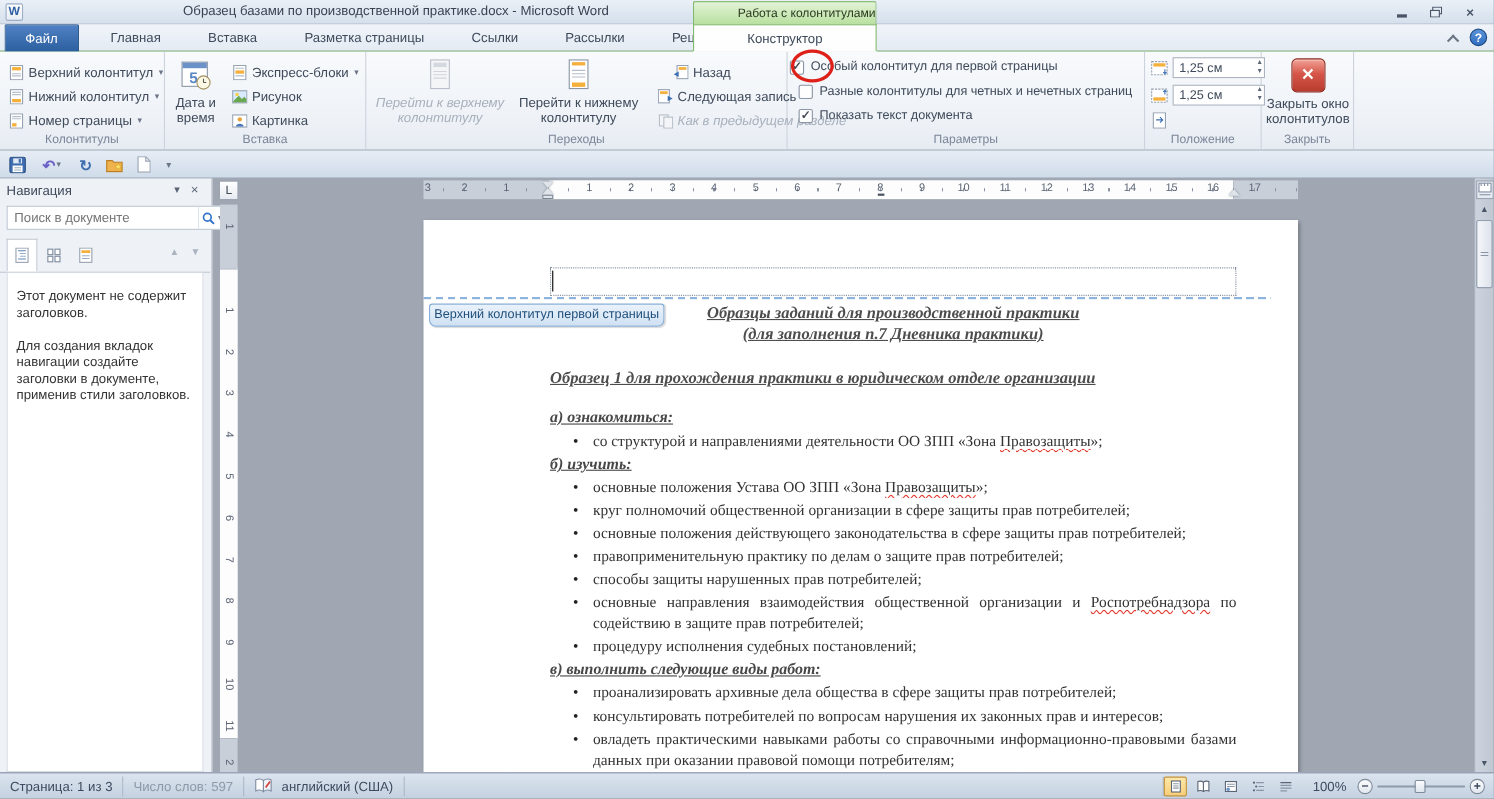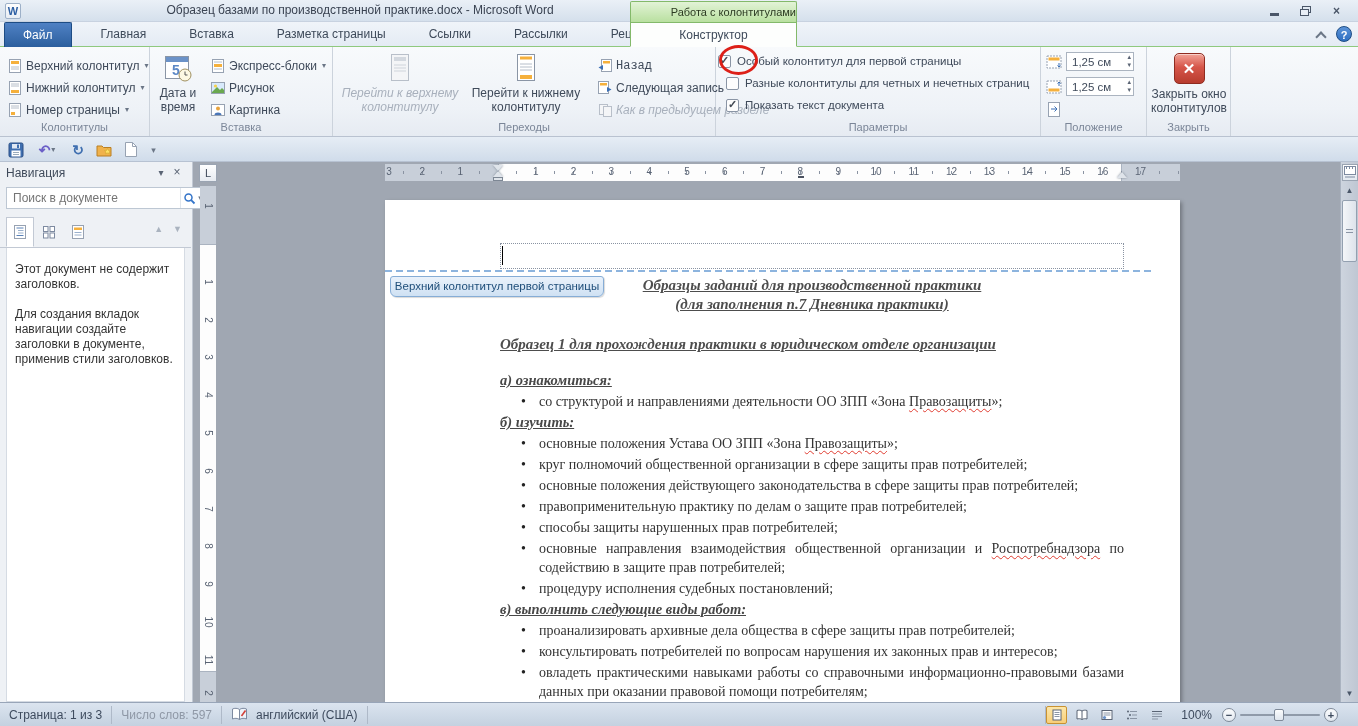--- a/index.html
+++ b/index.html
@@ -43,21 +43,21 @@
   .rgroup-label { position:absolute; left:0; right:0; bottom:3px; text-align:center; font-size:11px; color:#7b8698; }
   .small-row { position:absolute; height:21px; display:flex; align-items:center; gap:4px; font-size:12px; white-space:nowrap; padding:0 3px; border-radius:2px; }
   .dd { font-size:8px; color:#6b7686; margin-left:1px; }
   .disabled, .disabled .dd { color:#a8b0bc !important;font-style:italic; }
   .bigbtn { position:absolute; top:4px; text-align:center; font-size:12px; line-height:14px; border-radius:2px; padding-top:2px; }
   .bigbtn .bicon { display:block; margin:0 auto 3px auto; }
   .cb-row { position:absolute; height:20px; display:flex; align-items:center; gap:6px; font-size:11.5px; white-space:nowrap; }
   .cbx { width:13px; height:13px; background:#fdfdfd; border:1px solid #8a95a5; border-radius:2px; position:relative; flex:none; }
   .cbx.checked::after { content:"✓"; position:absolute; left:1px; top:-2px; font-size:11px; font-weight:bold; color:#444b55; }
   .spin-row { position:absolute; display:flex; align-items:center; gap:4px; }
-  .spinbox { width:68px; height:19px; background:#fff; border:1px solid #abb4c0; display:flex; align-items:center; font-size:11.5px; padding-left:5px; position:relative; }
+  .spinbox { width:84px; height:19px; background:#fff; border:1px solid #abb4c0; display:flex; align-items:center; font-size:11.5px; padding-left:5px; position:relative; }
   .spin-arrows { position:absolute; right:2px; top:0; display:flex; flex-direction:column; line-height:8px; font-size:7px; color:#5a6474; }
   .red-ellipse { position:absolute; left:719px; top:45px; width:39px; height:30px; border:3.5px solid #dd2018; border-radius:50%; z-index:60; pointer-events:none; }
   .closeX { width:31px; height:31px; margin:0 auto 3px auto; border-radius:5px; background:linear-gradient(#f2a397,#d6564a 45%,#b83c2e);
     border:1px solid #8f2b20; color:#fff; font-weight:bold; font-size:15px; line-height:29px; text-align:center; box-shadow:inset 0 1px 0 rgba(255,255,255,.5); }
 
   
   .qat { position:absolute; left:0; top:137px; width:1358px; height:25px;
     background:linear-gradient(#e6edf5,#d0dcea); border-bottom:1px solid #b7c2d2; }
   .qat-inner { display:flex; align-items:center; height:25px; padding-left:6px; gap:6px; }
   .qat-btn { width:20px; height:20px; display:flex; align-items:center; justify-content:center; border-radius:2px; }
@@ -122,21 +122,21 @@
   .thumb { position:absolute; left:1px; top:38px; width:15px; height:62px; background:linear-gradient(90deg,#f4f6f9,#dde3eb);
     border:1px solid #93a0b0; border-radius:2px; }
   .thumb::after { content:""; position:absolute; left:3px; right:3px; top:28px; height:6px;
     background:repeating-linear-gradient(#8a95a5 0 1px, transparent 1px 3px); }
 
   
   .statusbar { position:absolute; left:0; top:702px; width:1358px; height:24px;
     background:linear-gradient(#dbe4ef,#c4d1e0); border-top:1px solid #98a5b8; display:flex; align-items:center; font-size:12px; color:#3e4b5e; }
   .st-seg { padding:0 9px; height:18px; line-height:18px; border-right:1px solid #aeb9c8; white-space:nowrap; }
   .st-dim { color:#8f98a6; }
-  .st-right { margin-left:auto; display:flex; align-items:center; gap:4px; padding-right:20px; border-left:1px solid #aeb9c8; height:18px; }
+  .st-right { margin-left:auto; display:flex; align-items:center; gap:4px; padding-right:8px; border-left:1px solid #aeb9c8; height:18px; }
   .view-btn { width:21px; height:18px; display:flex; align-items:center; justify-content:center; border:1px solid transparent; border-radius:2px; }
   .view-btn.active { background:linear-gradient(#fde7a9,#f8cf78); border:1px solid #c89232; }
   .zoom-track { position:relative; width:80px; height:18px; }
   .zoom-track .line { position:absolute; left:0; right:0; top:8px; height:2px; background:#8f9aa9; border-radius:1px; }
   .zoom-track .mid { position:absolute; left:39px; top:4px; width:2px; height:10px; background:#8f9aa9; }
   .zoom-handle { position:absolute; left:34px; top:3px; width:10px; height:12px; background:linear-gradient(#fbfcfd,#dfe6ee); border:1px solid #7f8a99; border-radius:2px; }
   .zoom-btn { width:14px; height:14px; border-radius:50%; border:1px solid #7f8a99; background:linear-gradient(#fbfcfd,#e2e8f0);
     color:#3e4b5e; font-size:11px; line-height:12px; text-align:center; font-weight:bold; }
 
   .icon-label2 { font-size:12px; line-height:14px; }
@@ -275,21 +275,21 @@
         <svg class="bicon" width="26" height="30" viewBox="0 0 26 30">
             <rect x="4.5" y="1.5" width="17" height="26" fill="#fff" stroke="#8a95a5"></rect>
             <rect x="7" y="22" width="12" height="4" fill="#f5b03c"></rect>
             <rect x="7" y="3.5" width="12" height="3" fill="#f5b03c"></rect>
             <line x1="7" y1="11" x2="19" y2="11" stroke="#b6bec9"></line>
             <line x1="7" y1="14" x2="19" y2="14" stroke="#b6bec9"></line>
             <line x1="7" y1="17" x2="19" y2="17" stroke="#b6bec9"></line>
           </svg>
         <span class="icon-label2">Перейти к нижнему колонтитулу</span>
       </div>
-      <div class="small-row" style="left:262px; top:8px;font-family:Liberation Mono, monospace;">
+      <div class="small-row" style="left:276px; top:8px;">
         <svg width="14" height="14" viewBox="0 0 14 14">
             <rect x="3.5" y="0.5" width="10" height="12" fill="#fff" stroke="#97a2b2"></rect>
             <rect x="5" y="2" width="7" height="2.5" fill="#f5b03c"></rect>
             <path d="M5 11 L0.5 8.5 L5 6 Z" fill="#3b6fb5"></path>
           </svg>
         <span>Назад</span>
       </div>
       <div class="small-row" style="left:262px; top:30px;">
         <svg width="14" height="14" viewBox="0 0 14 14">
             <rect x="0.5" y="0.5" width="10" height="12" fill="#fff" stroke="#97a2b2"></rect>

